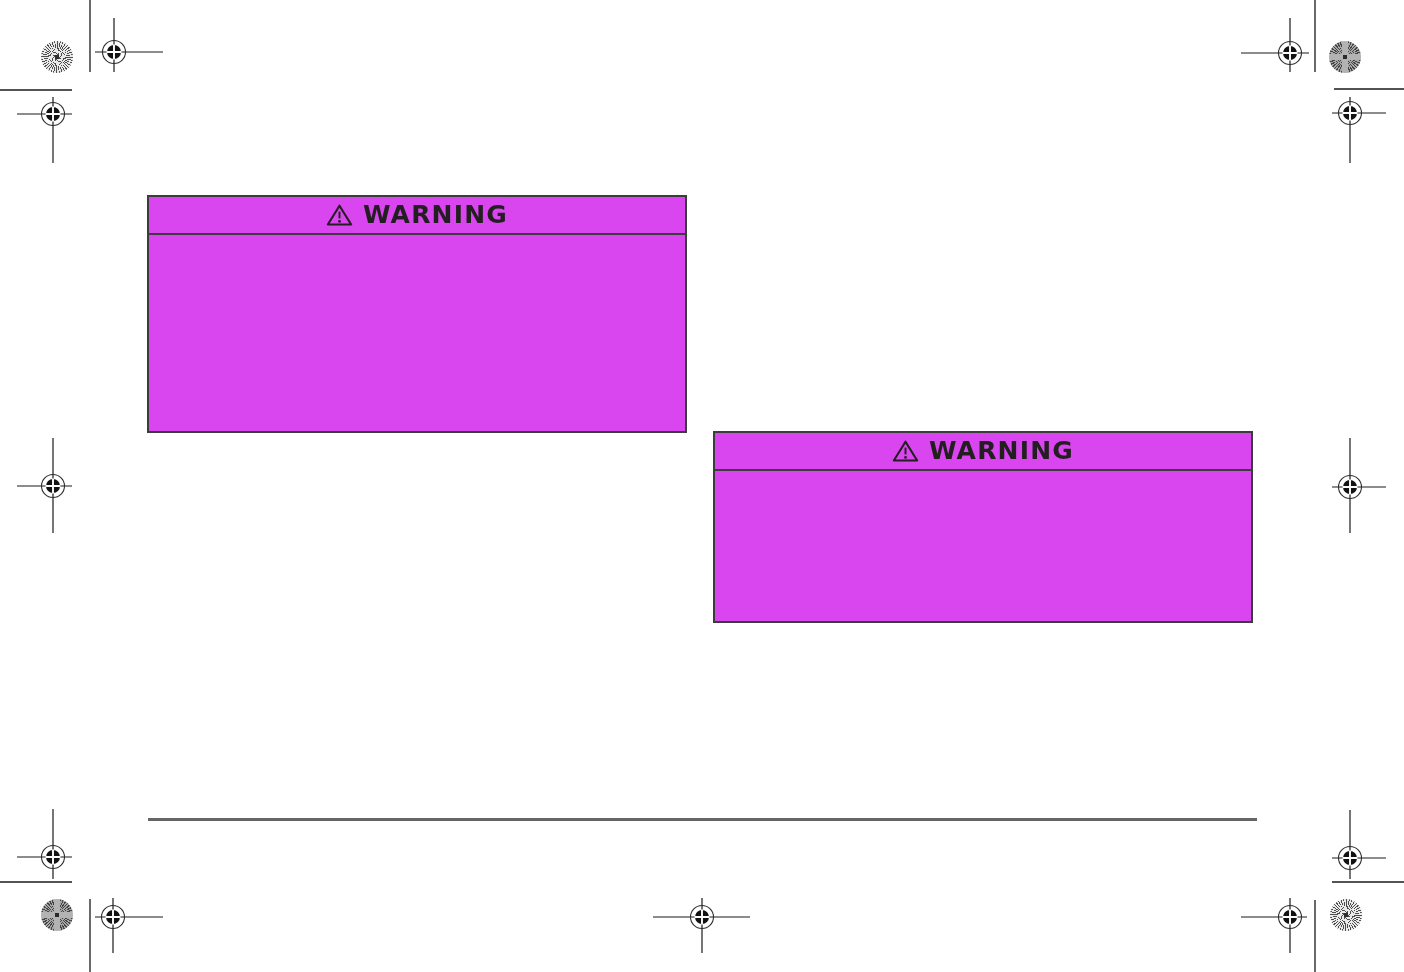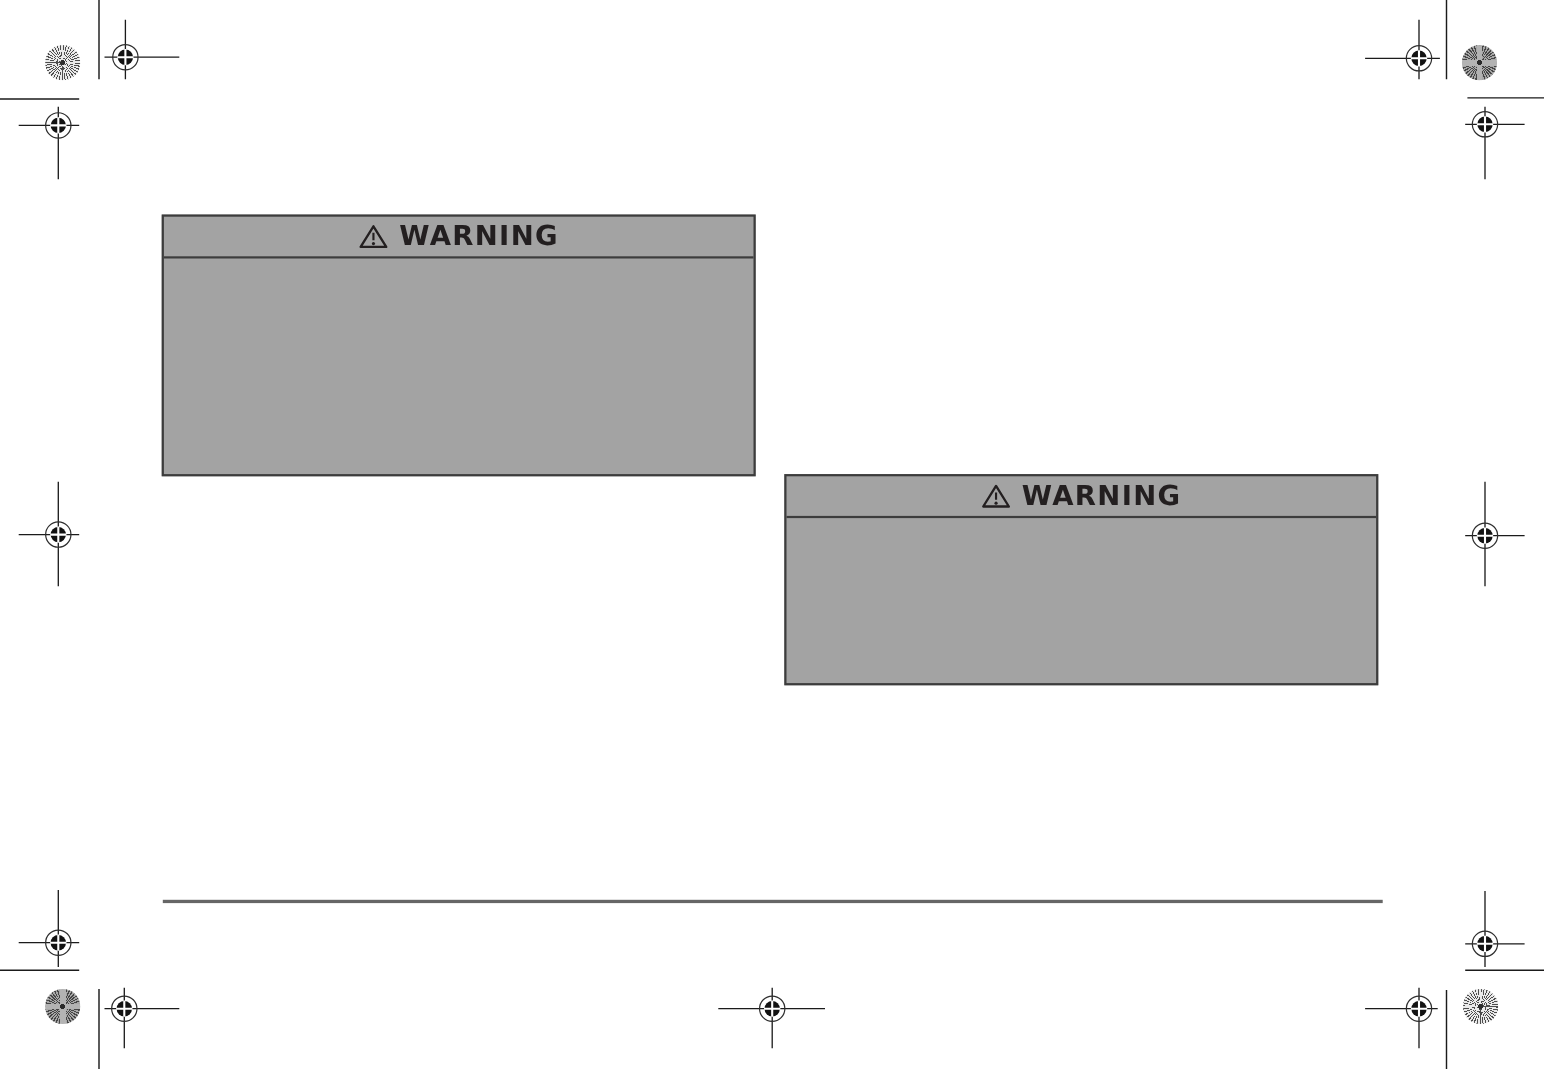--- a/index.html
+++ b/index.html
@@ -45,21 +45,21 @@
       radial-gradient(circle, #2b2b2b 0 2.2px, rgba(0,0,0,0) 2.4px),
       linear-gradient(0deg, rgba(0,0,0,0) 0 42%, #b3b3b3 42% 58%, rgba(0,0,0,0) 58%),
       linear-gradient(90deg, rgba(0,0,0,0) 0 42%, #b3b3b3 42% 58%, rgba(0,0,0,0) 58%),
       repeating-conic-gradient(from 10deg, #454545 0deg 4.5deg, #a6a6a6 4.5deg 10deg);
   }
 
   
   .warning-box {
     position: absolute;
     border: 2px solid var(--box-border);
-    background: #a3a3a3;
+    background: #d946ef;
   }
   .warning-box.box1 { left: 147px; top: 195px; width: 540px; height: 238px; }
   .warning-box.box2 { left: 713px; top: 431px; width: 540px; height: 192px; }
   .warning-header {
     height: 38px;
     border-bottom: 2px solid var(--box-border);
     display: flex; align-items: center; justify-content: center;
     gap: 10px;
   }
   .warning-triangle { display: inline-flex; }

